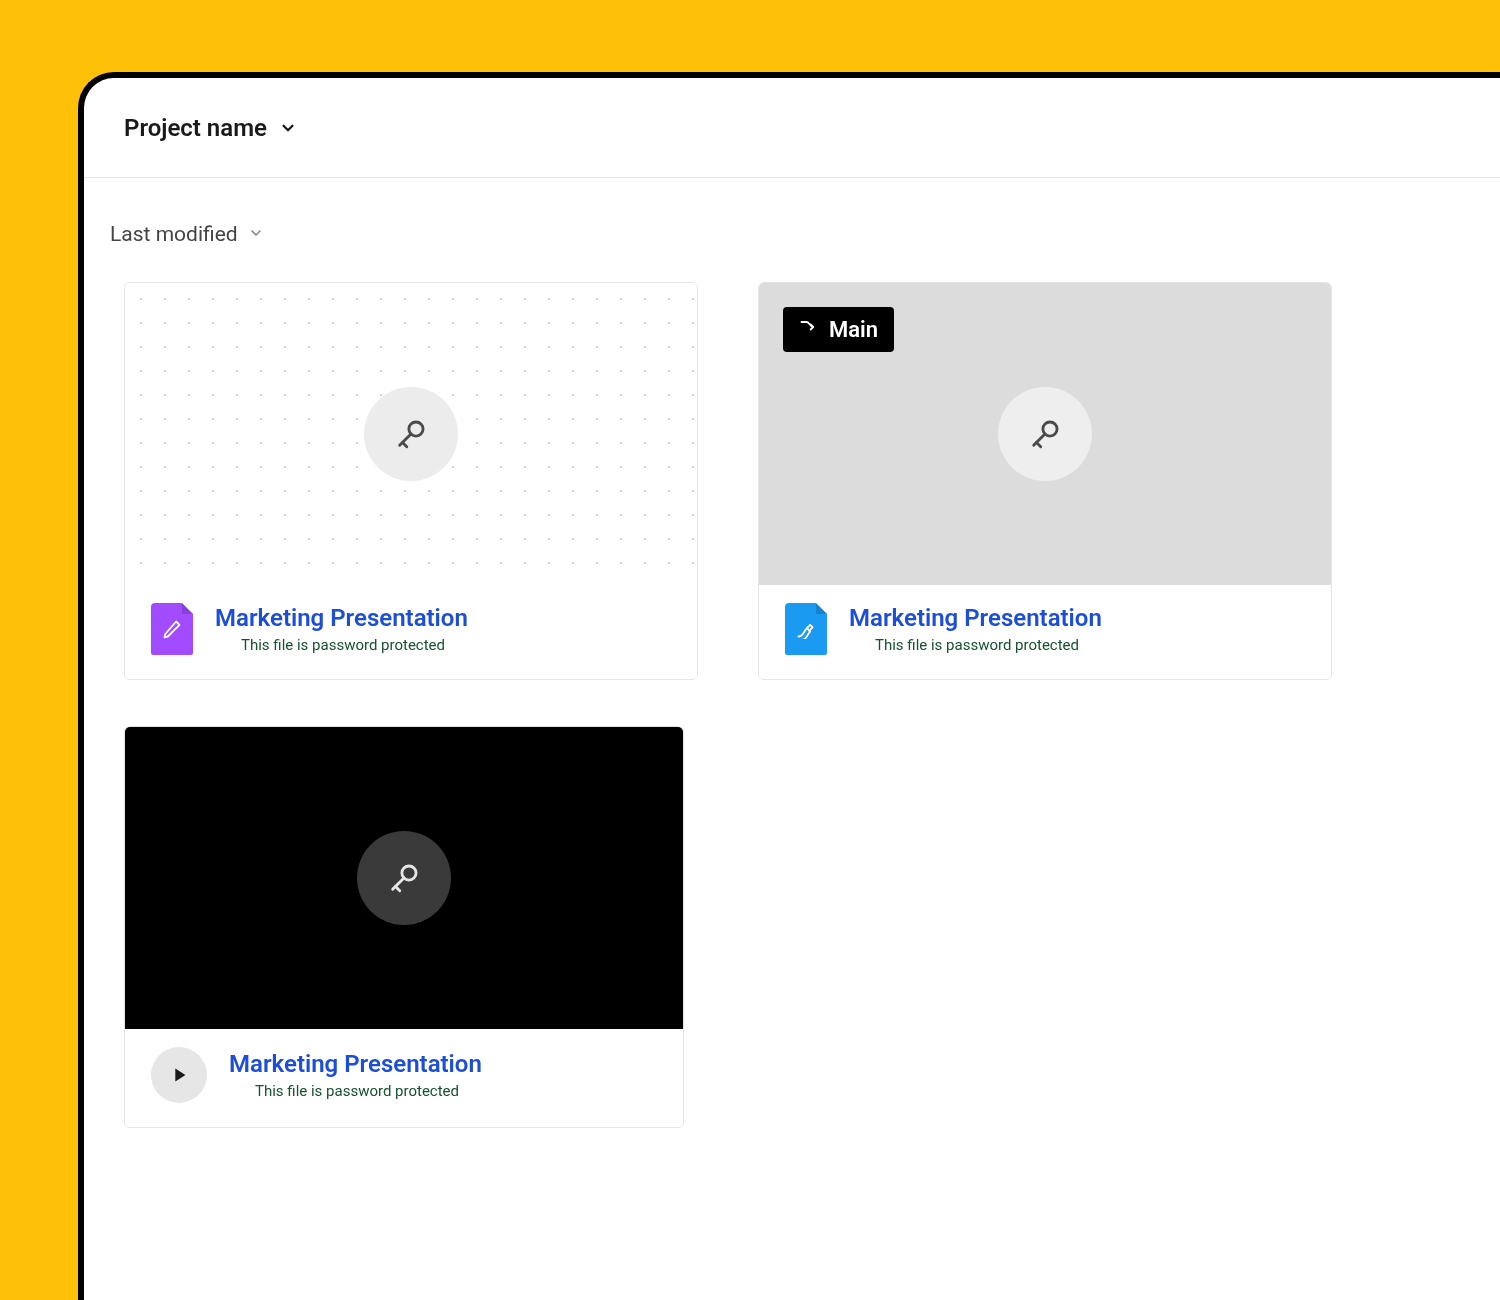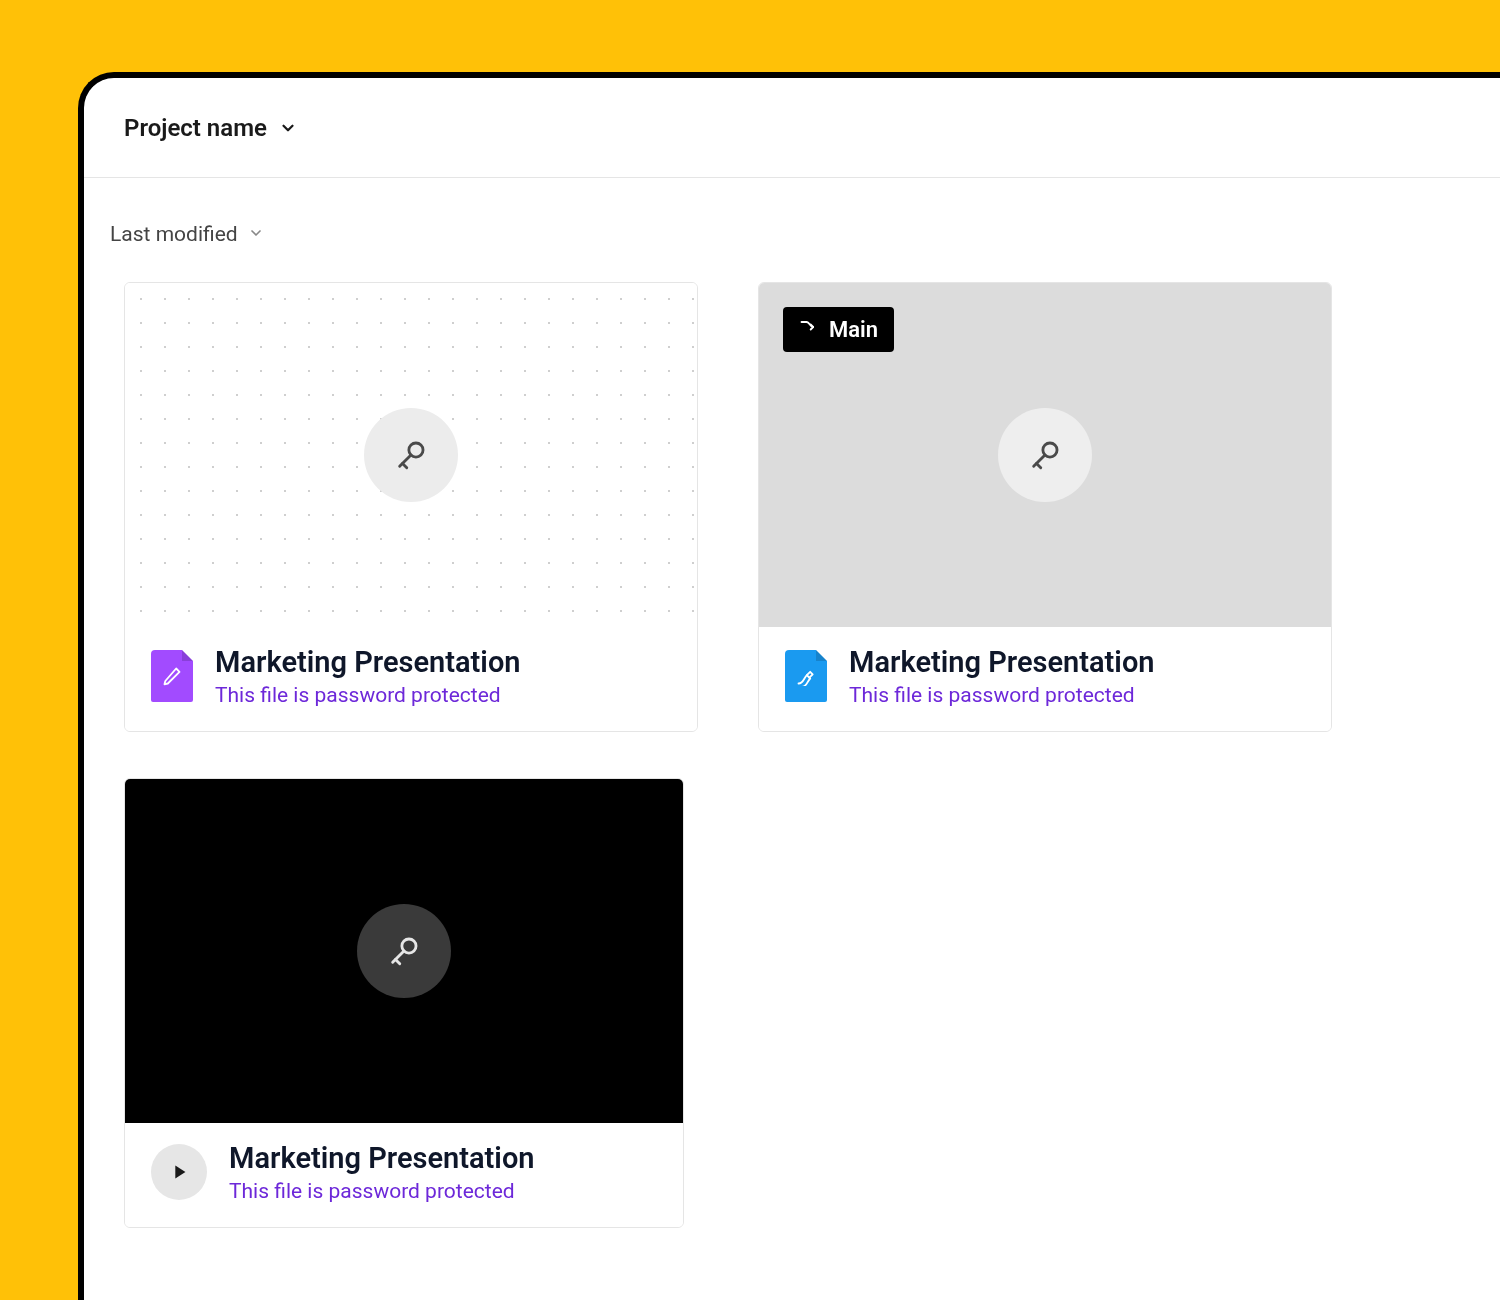--- a/index.html
+++ b/index.html
@@ -59,21 +59,21 @@
     max-width: 1288px;
   }
   .card {
     border: 1px solid #e5e5e5;
     border-radius: 6px;
     overflow: hidden;
     background: #fff;
     cursor: pointer;
   }
   .thumb {
-    height: 344px;
+    height: 302px;
     position: relative;
     display: flex;
     align-items: center;
     justify-content: center;
   }
   .thumb-dots {
     background-color: #fff;
     background-image: radial-gradient(#cfcfcf 1.5px, transparent 1.5px);
     background-size: 24px 24px;
     background-position: 4px 4px;
@@ -138,28 +138,29 @@
     width: 11px;
     height: 11px;
     background: rgba(0,0,0,0.15);
     clip-path: polygon(0 0, 100% 100%, 0 100%);
   }
   .fi-purple { background: #a24bff; }
   .fi-blue   { background: #1a9af0; }
   .fi-grey   { background: #e6e6e6; border-radius: 50%; width: 56px; height: 56px; }
   .fi-grey::before, .fi-grey::after { display: none; }
   .meta .title {
-    font-size: 29px;
+    font-size: 24px;
     font-weight: 600;
-    color: #0f172a;
+    color: #1d4ed8;
     margin-bottom: 4px;
   }
   .meta .sub {
-    font-size: 21px;
-    color: #6d28d9;
+    font-size: 15px;
+    color: #14532d;
+    margin-left: 26px;
   }
   .card-proto { width: 560px; }
 </style>
 </head>
 <body>
 
 <div class="window">
 
   <div class="header">
     <div class="project-name">

